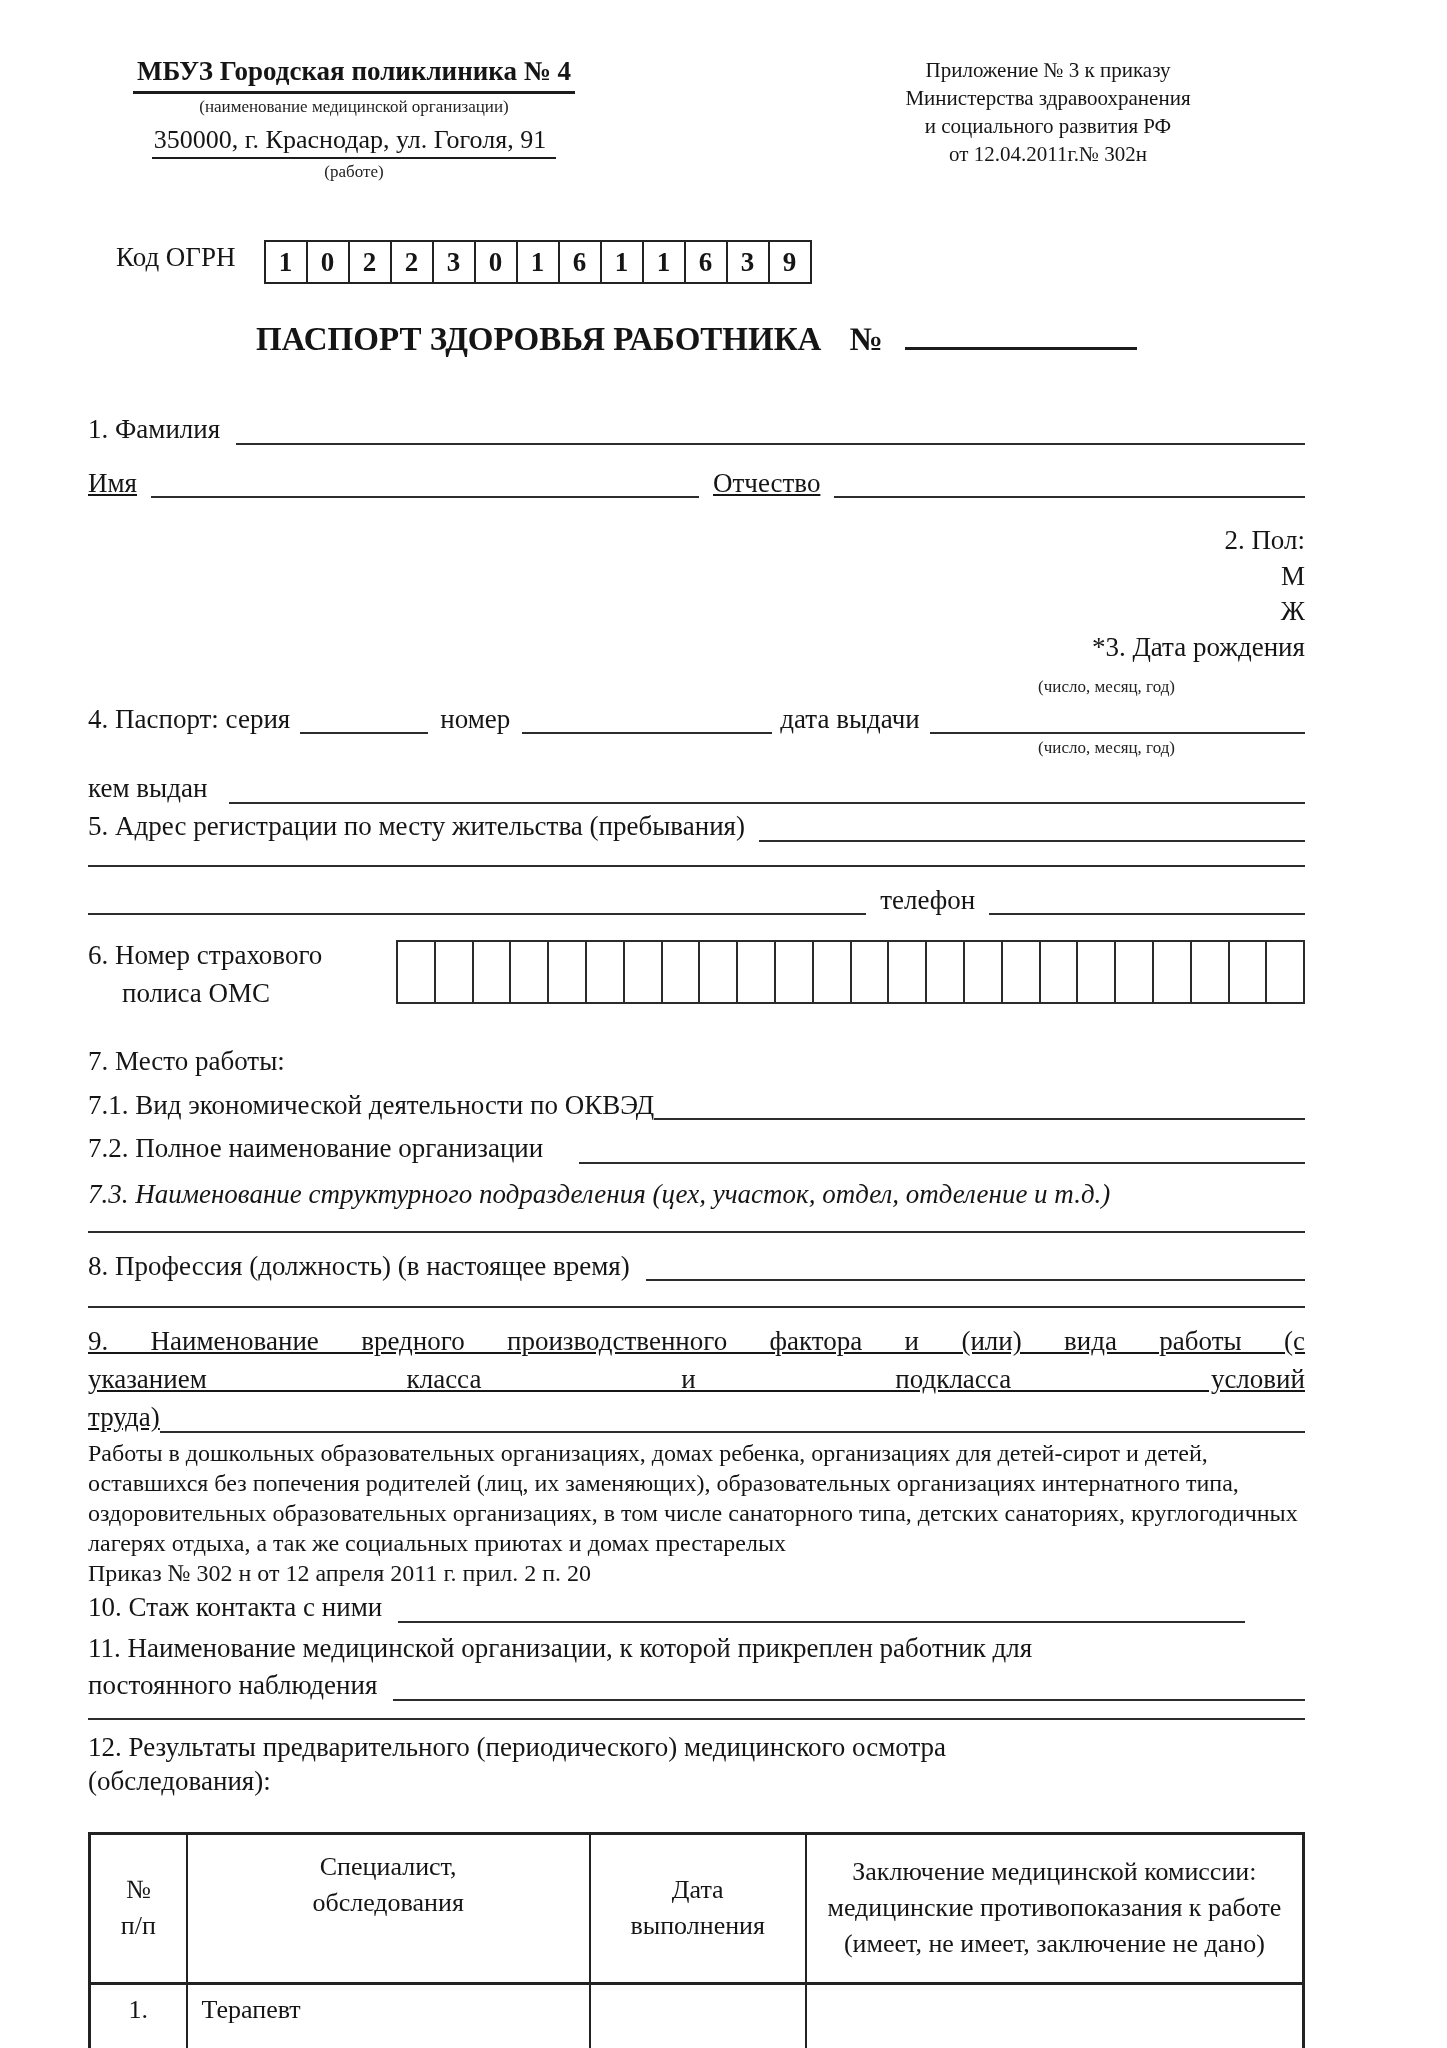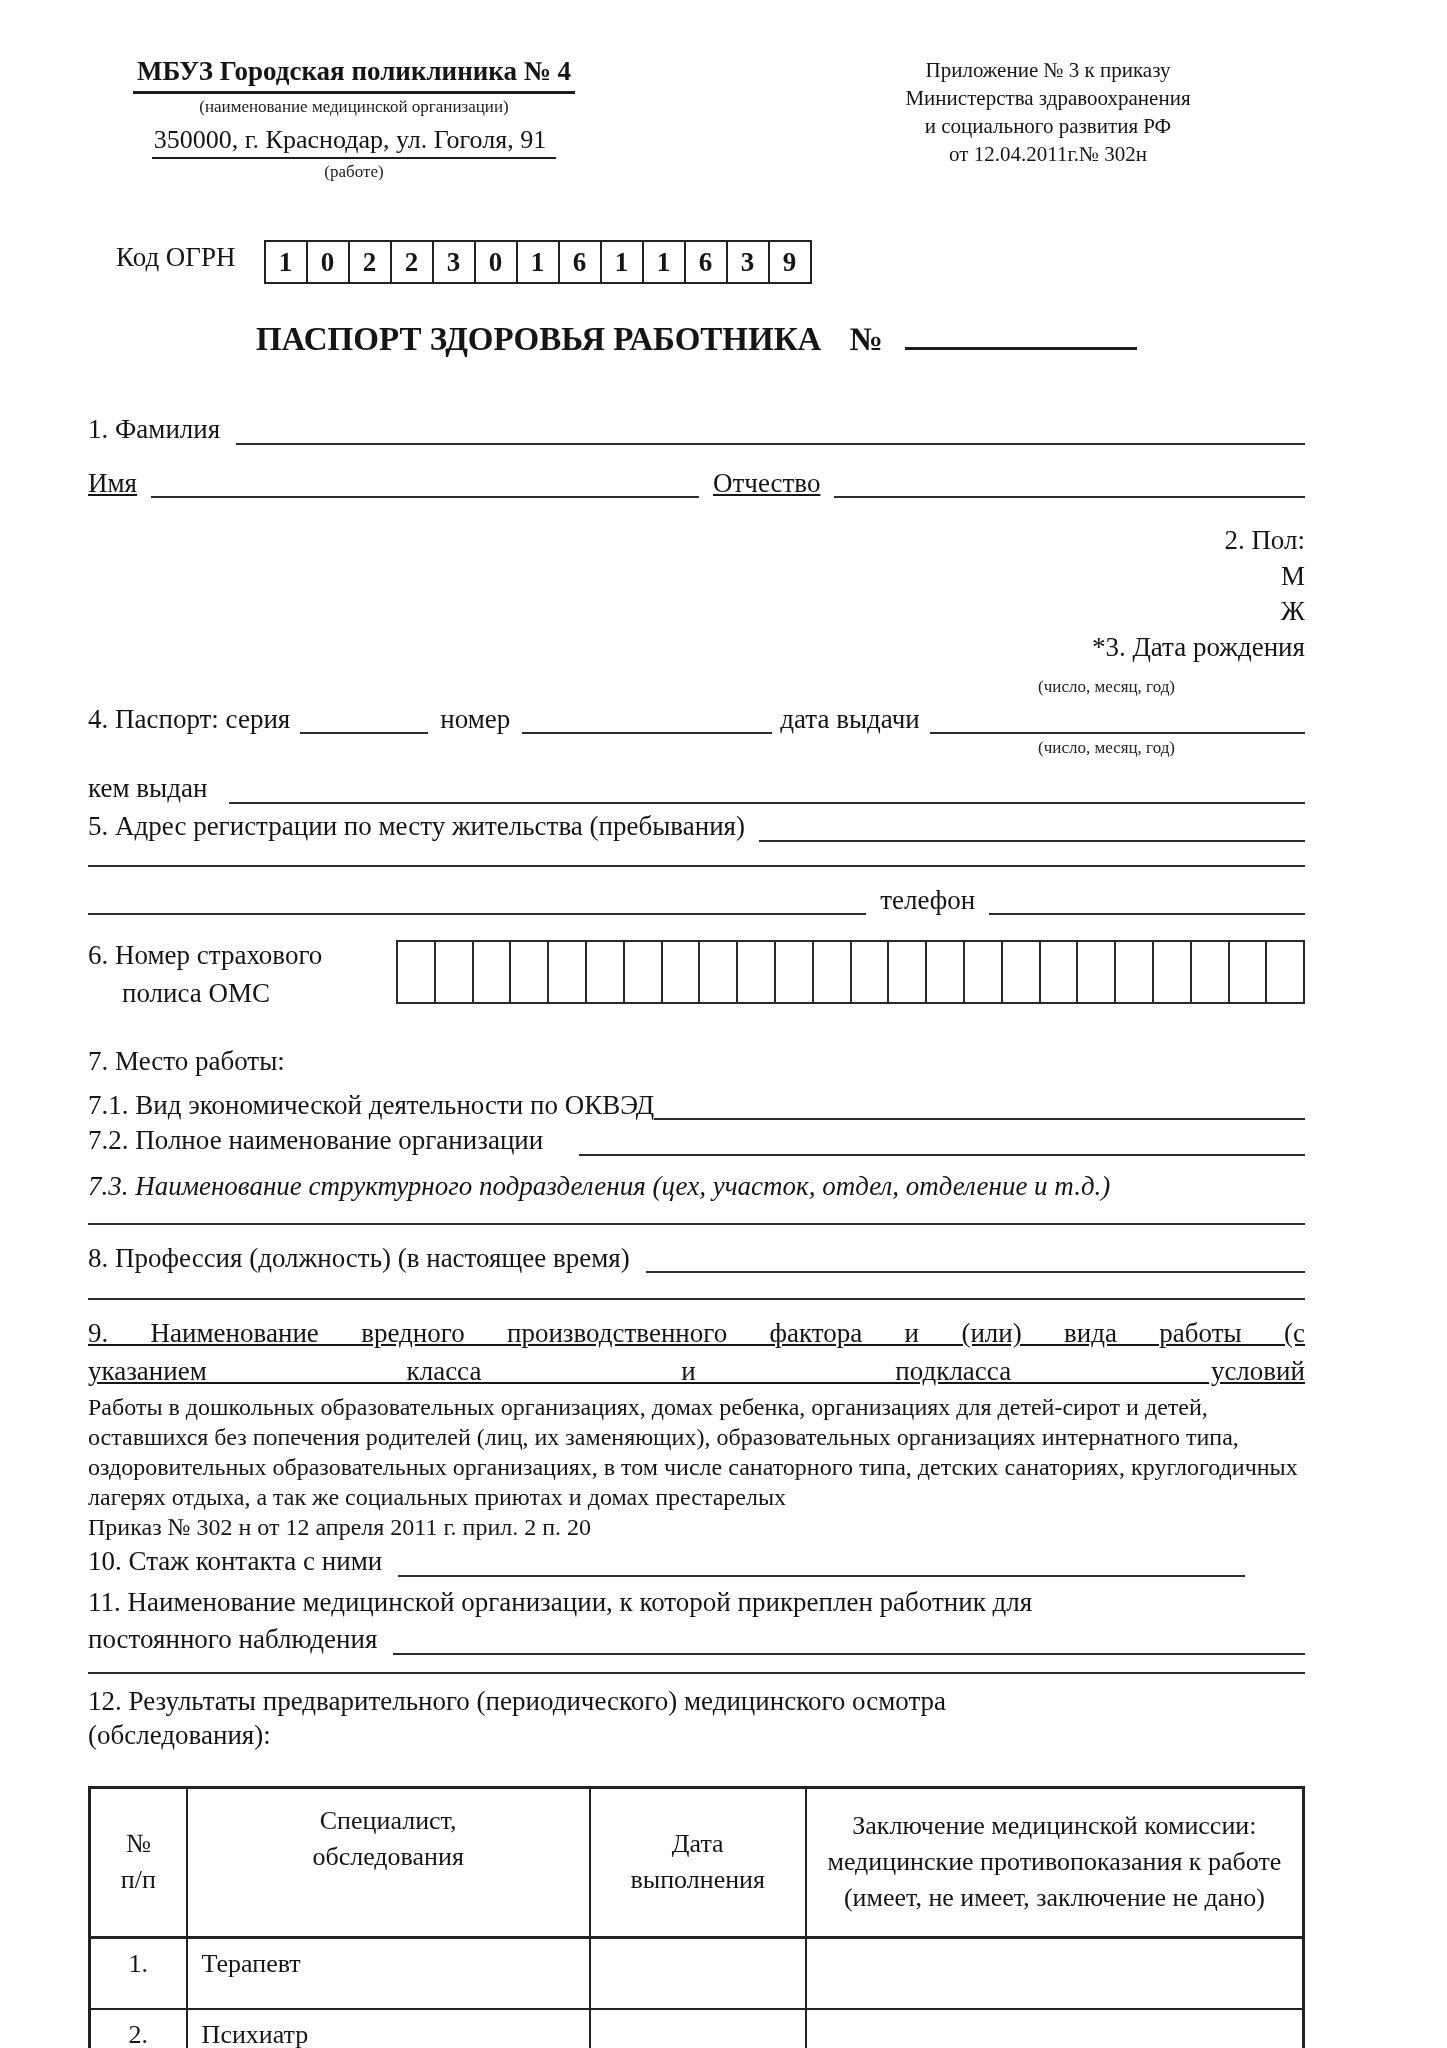--- a/index.html
+++ b/index.html
@@ -183,38 +183,42 @@
     </div>
   </div>
 
   <div class="row" style="margin-top:32px;">
     <span class="lbl">7. Место работы:</span>
   </div>
   <div class="row" style="margin-top:8px;">
     <span class="lbl">7.1. Вид экономической деятельности по ОКВЭД</span>
     <span class="blank grow"></span>
   </div>
-  <div class="row" style="margin-top:0;gap:20px;">
+  <div class="row" style="margin-top:8px;gap:20px;">
     <span class="lbl">7.2. Полное наименование организации</span>
     <span class="blank grow" style="margin-left:16px;"></span>
   </div>
   <div class="row" style="margin-top:10px;font-style:italic;">
     <span class="lbl">7.3. Наименование структурного подразделения (цех, участок, отдел, отделение и т.д.)</span>
   </div>
   <div class="fullline" style="height:18px;"></div>
 
   <div class="row" style="margin-top:16px;">
     <span class="lbl">8. Профессия (должность) (в настоящее время)</span>
     <span class="blank grow" style="margin-left:16px;"></span>
   </div>
   <div class="fullline" style="height:22px;"></div>
 
   <div style="margin-top:14px;text-decoration:underline;">
     <div class="just">9. Наименование вредного производственного фактора и (или) вида работы (с</div>
     <div class="just">указанием класса и подкласса условий</div>
+    <div class="row" style="line-height:38px;">
+      <span class="lbl">труда)</span>
+      <span class="blank grow"></span>
+    </div>
   </div>
   <div class="hazard-note" style="margin-top:2px;">Работы в дошкольных образовательных организациях, домах ребенка, организациях для детей-сирот и детей, оставшихся без попечения родителей (лиц, их заменяющих), образовательных организациях интернатного типа, оздоровительных образовательных организациях, в том числе санаторного типа, детских санаториях, круглогодичных лагерях отдыха, а так же социальных приютах и домах престарелых</div>
   <div class="order">Приказ № 302 н от 12 апреля 2011 г. прил. 2 п. 20</div>
 
   <div class="row" style="margin-top:2px;">
     <span class="lbl">10. Стаж контакта с ними</span>
     <span class="blank grow" style="margin-left:16px; margin-right:60px;"></span>
   </div>
 
   <div style="margin-top:4px; line-height:37px;">

